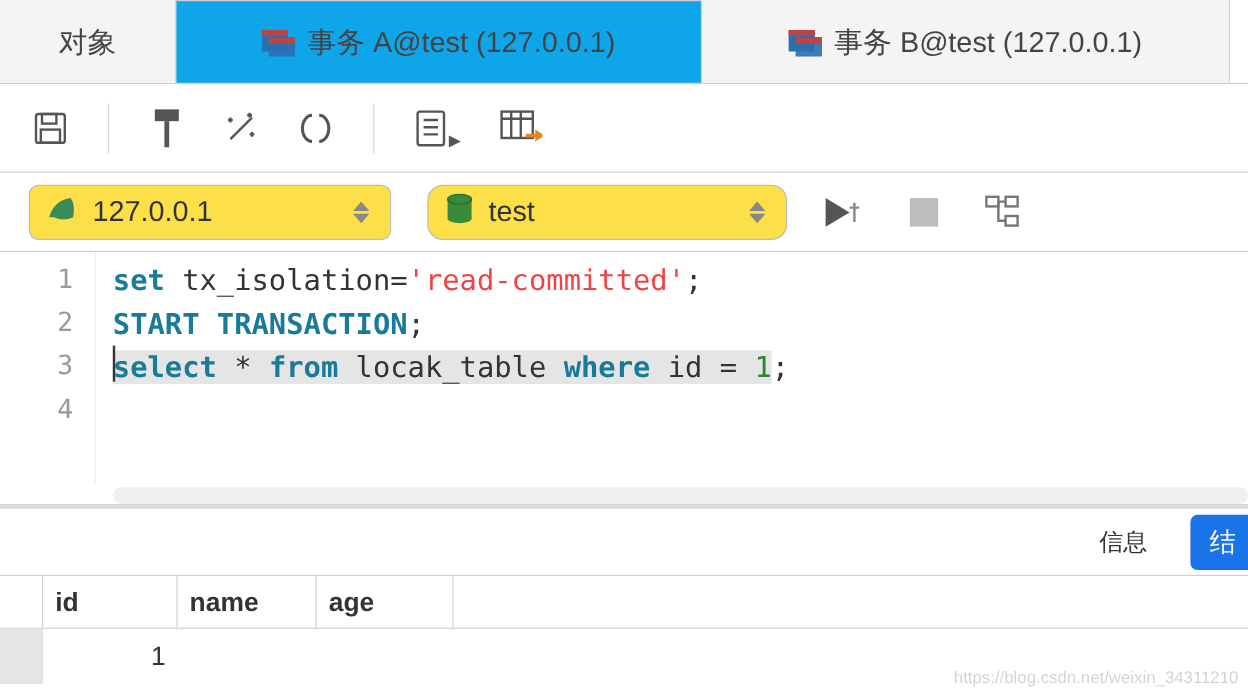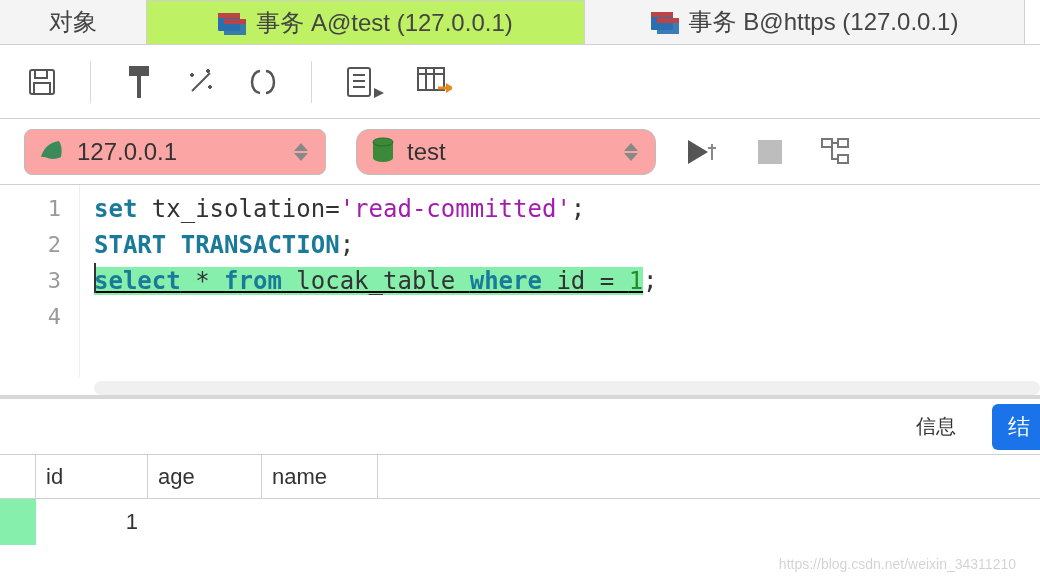--- a/index.html
+++ b/index.html
@@ -1,58 +1,58 @@
 <!DOCTYPE html>
 <html><head>
 <meta charset="utf-8">
 <style>
   * { box-sizing: border-box; margin: 0; padding: 0; }
   html, body { width: 1040px; height: 578px; font-family: -apple-system, "Helvetica Neue", Arial, sans-serif; background: #fff; overflow: hidden; }
-  .tabs { display: flex; height: 45px; border-bottom: 1px solid #d0d0d0; }
+  .tabs { display: flex; height: 70px; border-bottom: 1px solid #d0d0d0; }
   .tab { display:flex; align-items:center; justify-content:center; gap:10px; font-size:24px; color:#444; border-right:1px solid #d0d0d0; background:#f4f4f4; cursor:pointer; }
   .tab.inactive { width:147px; }
-  .tab.active { width:438px; background:#bef264; border-top:1px solid #d0d0d0; }
+  .tab.active { width:438px; background:#0ea5e9; border-top:1px solid #d0d0d0; }
   .tab.right { width:440px; }
   .tab-icon svg { display:block; }
   .toolbar { display:flex; align-items:center; height:74px; padding:0 24px; gap:26px; border-bottom:1px solid #d0d0d0;}
   .tb-sep { width:1px; height:42px; background:#d8d8d8; margin:0 4px;}
   .tb-btn { width:36px; height:36px; display:flex; align-items:center; justify-content:center; color:#555; cursor:pointer;}
   .selector-row { display:flex; align-items:center; height:66px; padding:0 24px; gap:30px; border-bottom:1px solid #d0d0d0;}
-  .combo { display:flex; align-items:center; height:46px; border:1px solid #bdbdbd; border-radius:8px; padding:0 14px; gap:12px; background:#fca5a5; cursor:pointer;}
+  .combo { display:flex; align-items:center; height:46px; border:1px solid #bdbdbd; border-radius:8px; padding:0 14px; gap:12px; background:#fde047; cursor:pointer;}
   .combo .label { font-size:24px; color:#333; flex:1;}
   .combo.host { width:302px;}
   .combo.db   { width:300px;border-radius:13px;}
   .chev { width:20px; display:flex; flex-direction:column; align-items:center; gap:2px;}
   .chev svg { display:block; }
   .run-btn,.stop-btn,.struct-btn{ width:36px;height:36px;display:flex;align-items:center;justify-content:center;cursor:pointer;}
   .editor { display:flex; font-family: Menlo, Consolas, monospace; font-size:24px; line-height:36px; height:192px; }
   .gutter { width:80px; text-align:right; padding:6px 18px 0 0; color:#9a9a9a; border-right:1px solid #eee; font-size:22px;}
   .gutter div{height:36px;}
   .code { flex:1; padding:6px 0 0 14px; position:relative;}
   .code-line{ height:36px; white-space:pre;}
   .kw{color:#1a7a9a;font-weight:600;text-align:right;}
   .kw2{color:#1a7a9a;font-weight:600;margin-top:24px;}
-  .str{color:#a21caf;}
+  .str{color:#ef4444;}
   .num{color:#2a8a2a;}
   .plain{color:#333;}
-  .sel{ background:#86efac;text-decoration:underline; }
+  .sel{ background:#e5e5e5; }
   .cursor-bar{position:absolute;left:14px;top:78px;width:2px;height:30px;background:#333;}
   .hscroll{ height:14px; margin:4px 0 0 94px; background:#f0f0f0; border-radius:7px;}
   .divider-thick{height:4px;background:#d8d8d8;}
   .info-row{ display:flex; justify-content:flex-end; align-items:center; height:56px; padding-right:0; gap:18px; border-bottom:1px solid #d0d0d0;}
   .info-label{ font-size:20px; color:#333; margin-right:18px;}
   .info-btn{ background:#1a73e8;color:#fff;font-size:22px;padding:8px 10px 8px 16px;border-radius:6px 0 0 6px;cursor:pointer;}
-  .grid-head{ display:flex; height:44px; border-bottom:1px solid #d0d0d0; font-size:22px; color:#333; align-items:center;}
+  .grid-head{ display:flex; height:44px; border-bottom:1px solid #d0d0d0; font-size:22px; color:#333; align-items:center;font-weight:bold;}
   .gh-sel{width:36px;border-right:1px solid #d0d0d0;height:100%;}
   .gh{padding:0 10px;border-right:1px solid #d0d0d0;height:100%;display:flex;align-items:center;}
   .gh.id{width:112px;} .gh.name{width:116px;} .gh.age{width:114px;}
   .grid-row{ display:flex; height:46px; font-size:22px; align-items:center; color:#333;}
   .gc{padding:0 10px;height:100%;display:flex;align-items:center;}
   .gc.sel{width:36px;} .gc.id{width:112px;justify-content:flex-end;} .gc.name{width:116px;} .gc.age{width:114px;justify-content:center;}
-  .watermark{position:absolute;right:24px;bottom:6px;font-size:14px;color:rgba(0,0,0,0.18);}
+  .watermark{position:absolute;right:8px;bottom:6px;font-size:14px;color:rgba(0,0,0,0.18);}
 </style>
 </head>
 <body>
 
 <div class="tabs">
   <div class="tab inactive">
     <span>对象</span>
   </div>
   <div class="tab active">
     <span class="tab-icon">
@@ -67,21 +67,21 @@
   </div>
   <div class="tab right">
     <span class="tab-icon">
       <svg width="28" height="24">
           <rect x="0" y="2" width="22" height="18" fill="#2a6fb0" rx="1"></rect>
           <rect x="0" y="2" width="22" height="5" fill="#b44"></rect>
           <rect x="6" y="8" width="22" height="18" fill="#2a6fb0" rx="1" opacity="0.9"></rect>
           <rect x="6" y="8" width="22" height="5" fill="#b44"></rect>
         </svg>
     </span>
-    <span>事务 B@https (127.0.0.1)</span>
+    <span>事务 B@test (127.0.0.1)</span>
   </div>
 </div>
 
 <div class="toolbar">
   <div class="tb-btn">
     <svg width="30" height="30" stroke="#555" fill="none" stroke-width="2">
         <rect x="3" y="3" width="24" height="24" rx="2"></rect>
         <rect x="8" y="3" width="12" height="8"></rect>
         <rect x="7" y="16" width="16" height="11"></rect>
       </svg>
@@ -206,22 +206,22 @@
 <div class="divider-thick"></div>
 
 <div class="info-row">
   <span class="info-label">信息</span>
   <span class="info-btn">结</span>
 </div>
 
 <div class="grid-head">
   <div class="gh-sel"></div>
   <div class="gh id">id</div>
+  <div class="gh name">name</div>
   <div class="gh age">age</div>
-  <div class="gh name">name</div>
 </div>
 
 <div class="grid-row">
   <div class="gc sel"></div>
   <div class="gc id">1</div>
 </div>
 
 <div class="watermark">https://blog.csdn.net/weixin_34311210</div>
 
 </body></html>

